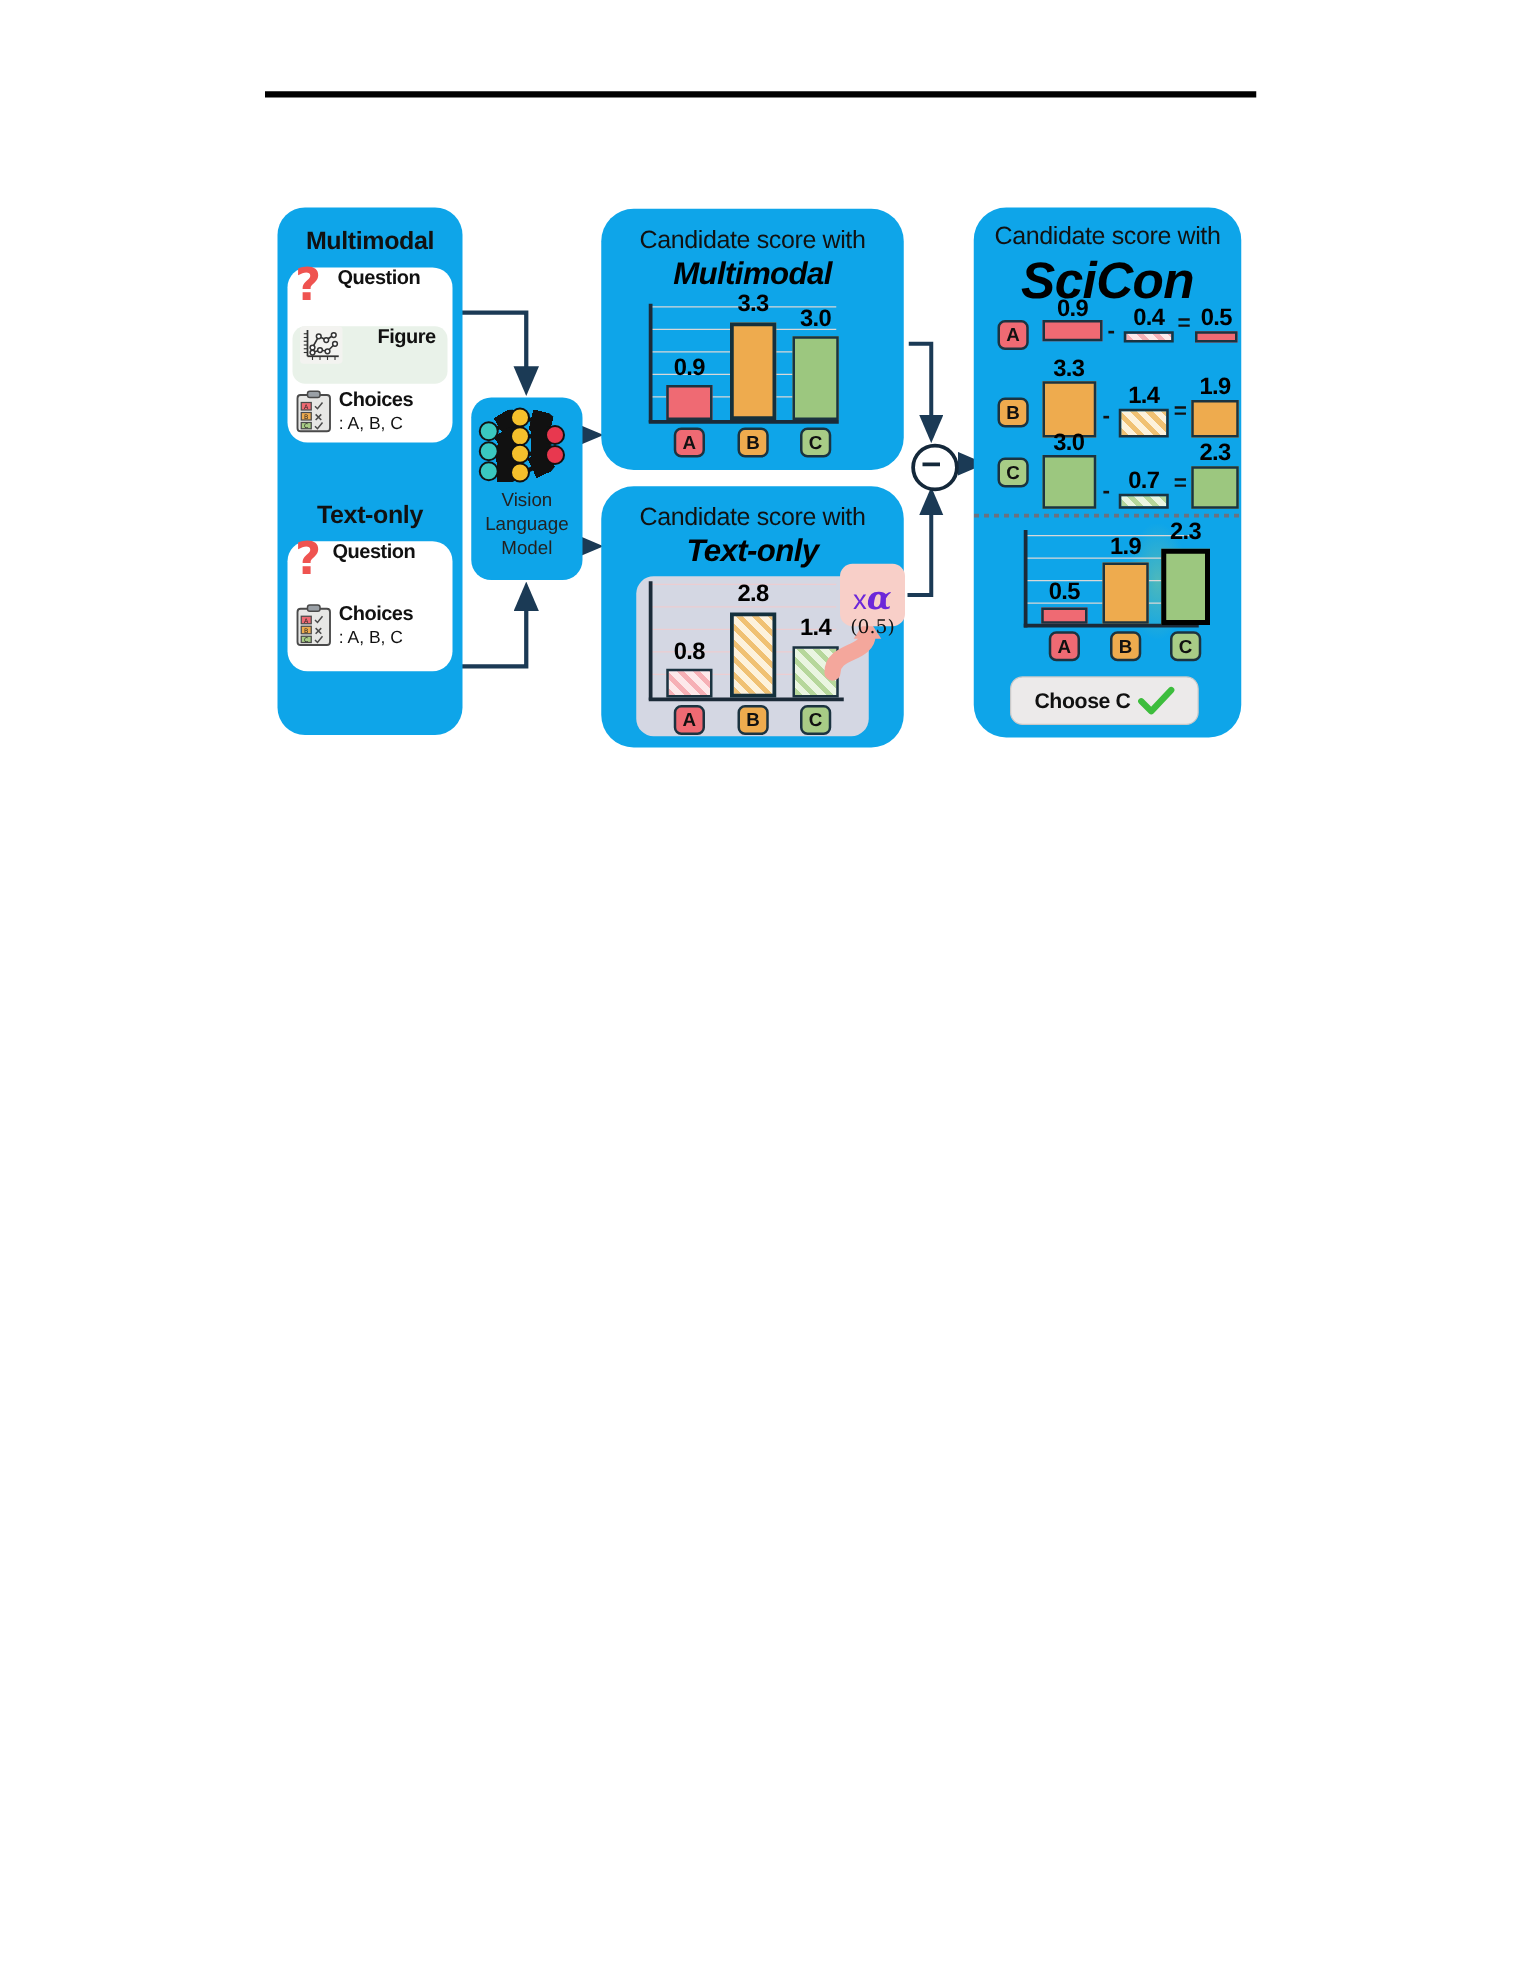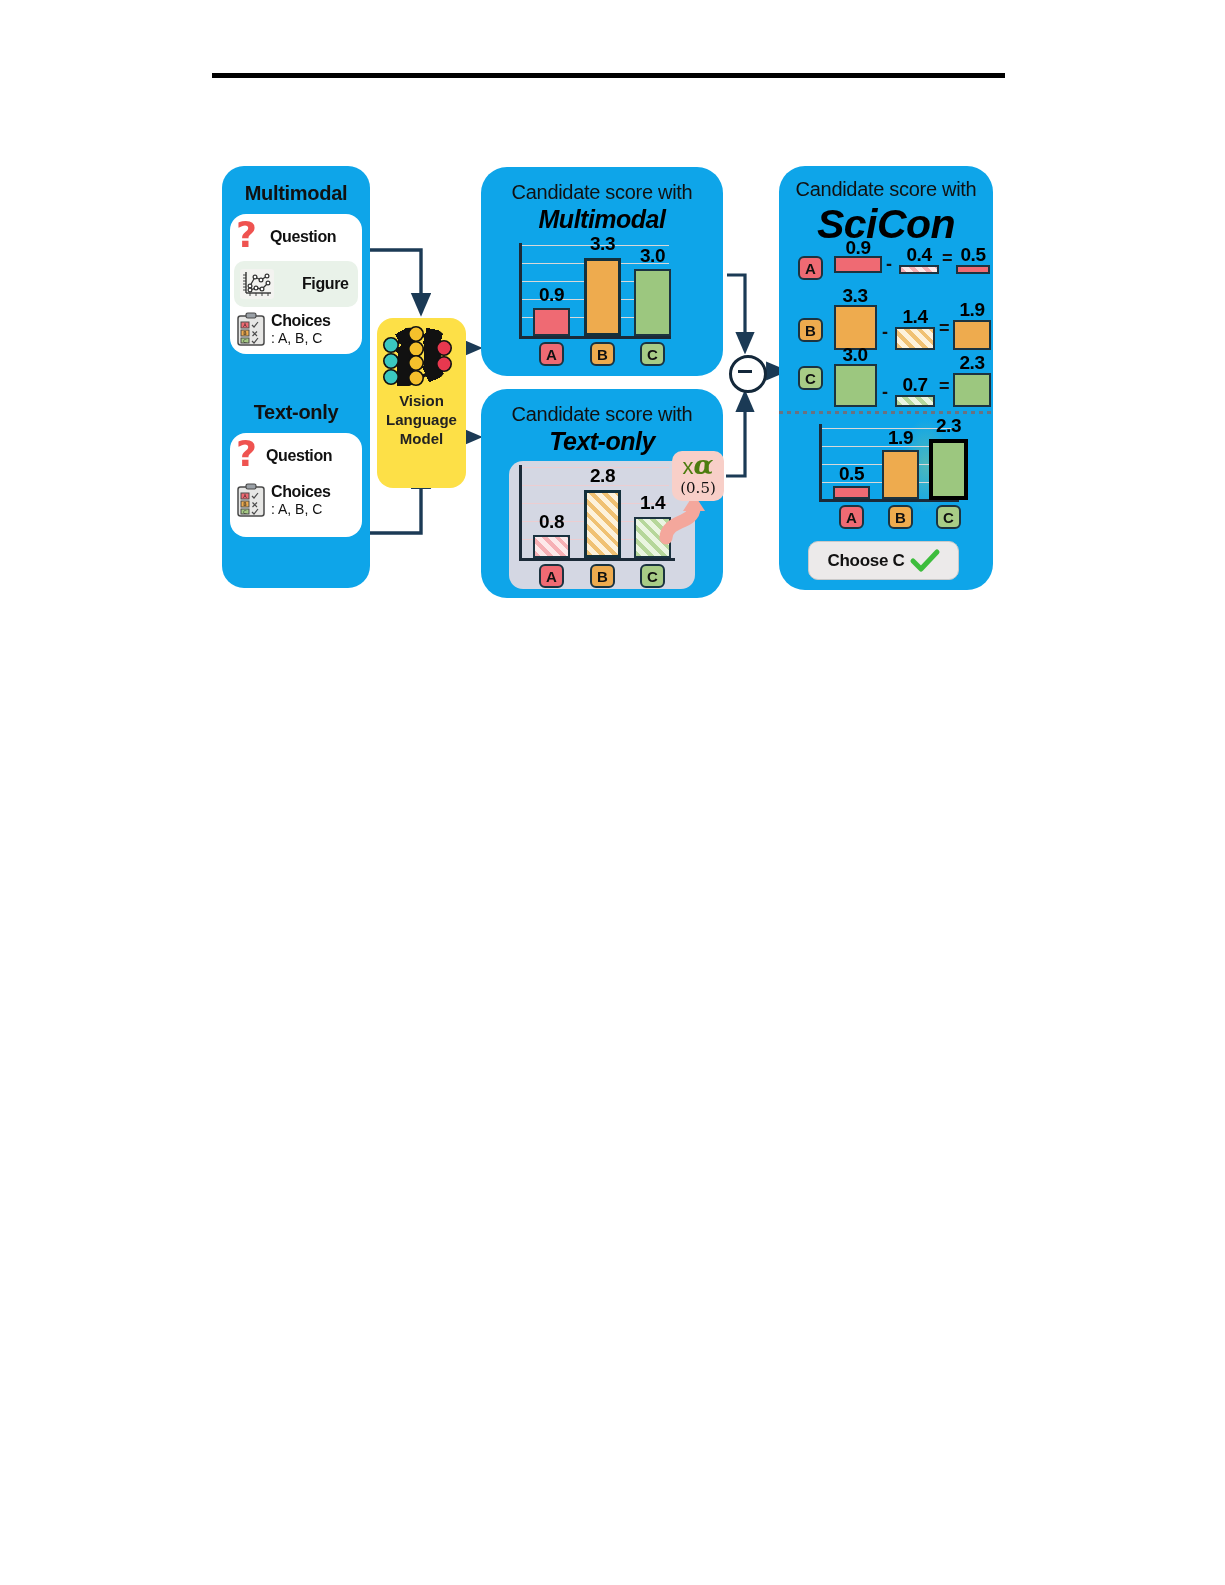--- a/index.html
+++ b/index.html
@@ -12,37 +12,37 @@
   .fig{position:absolute;left:0;top:0;width:1225px;height:700px;}
 
   
   .panel{position:absolute;background:#0ea5e9;border-radius:26px;}
 
   
   #leftPanel{left:222px;top:166px;width:148px;height:422px;border-radius:22px;}
   .sec-title{position:absolute;font-weight:bold;font-size:20px;color:#111;
              text-align:center;width:100%;letter-spacing:-.3px;}
   .card{position:absolute;background:#ffffff;border-radius:16px;left:8px;width:132px;}
-  .row{display:flex;align-items:center;height:46px;padding-left:6px;box-sizing:border-box;}
+  .row{display:flex;height:46px;padding-left:6px;box-sizing:border-box;}
   .row .lbl{font-weight:bold;font-size:16px;color:#111;margin-left:4px;letter-spacing:-.4px;}
   .row .sub{font-size:14px;color:#111;}
   .figrow{background:#e9f2e9;border-radius:10px;margin:1px 4px;}
 
   
   .qm{width:30px;height:34px;position:relative;flex:0 0 30px;}
   .qm:before{content:"?";position:absolute;left:0;top:-6px;font-size:36px;
              font-weight:bold;color:#ef5350;font-family:"DejaVu Sans",sans-serif;}
 
   
   .figicon{width:34px;height:30px;flex:0 0 34px;}
   
   .clip{width:30px;height:34px;flex:0 0 30px;}
 
   
-  #vlm{left:377px;top:318px;width:89px;height:170px;background:#fde047;border-radius:16px;font-weight:bold;}
+  #vlm{left:377px;top:318px;width:89px;height:146px;background:#0ea5e9;border-radius:16px;}
   #vlm .netsvg{position:absolute;left:4px;top:5px;}
   #vlm .vtxt{position:absolute;left:0;width:100%;text-align:center;
              font-size:15px;color:#222;line-height:19px;top:73px;}
 
   
   #mmPanel{left:481px;top:167px;width:242px;height:209px;}
   #toPanel{left:481px;top:389px;width:242px;height:209px;}
   #scPanel{left:779px;top:166px;width:214px;height:424px;}
 
   .ptitle1{position:absolute;width:100%;text-align:center;font-size:20px;color:#111;letter-spacing:-.3px;}
@@ -72,21 +72,21 @@
   .h-red{background:repeating-linear-gradient(45deg,#f6b0b5 0 4px,#fde9ea 4px 9px);}
   .h-org{background:repeating-linear-gradient(45deg,#f0c173 0 4px,#fdf2dc 4px 9px);}
   .h-grn{background:repeating-linear-gradient(45deg,#b6d79b 0 4px,#eaf5e1 4px 9px);}
 
   
   .pinkbg{position:absolute;background:#f7dfe2;border-radius:14px;opacity:.85;}
 
   
   #alphaBox{position:absolute;left:672px;top:451px;width:52px;height:50px;
             background:#f8cfc8;border-radius:10px;text-align:center;}
-  #alphaBox .a1{font-size:22px;color:#4d7c0f;line-height:24px;padding-top:2px;}
+  #alphaBox .a1{font-size:22px;color:#6d28d9;line-height:24px;padding-top:16px;}
   #alphaBox .a1 i{font-family:"DejaVu Serif",serif;font-size:26px;font-weight:bold;}
   #alphaBox .a2{font-size:15px;color:#111;font-family:"DejaVu Serif",serif;}
 
   
   #minusOp{position:absolute;left:729px;top:355px;width:32px;height:32px;
            border:3px solid #14283a;border-radius:50%;background:#fff;}
   #minusOp:after{content:"";position:absolute;left:6px;top:12px;width:14px;height:3px;background:#14283a;}
 
   
   #dotted{position:absolute;left:779px;top:411px;width:214px;height:3px;

